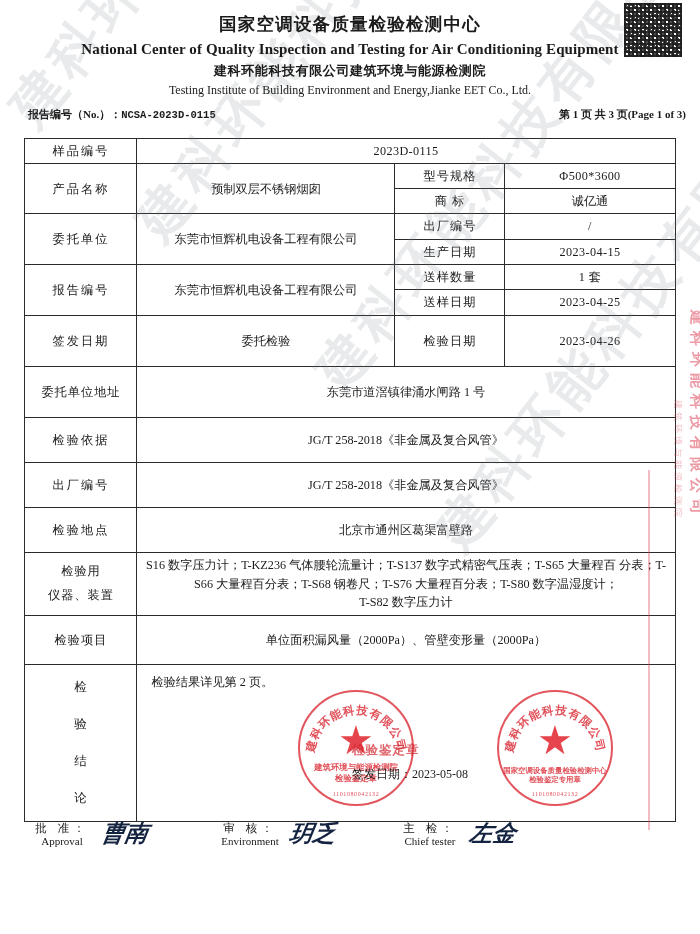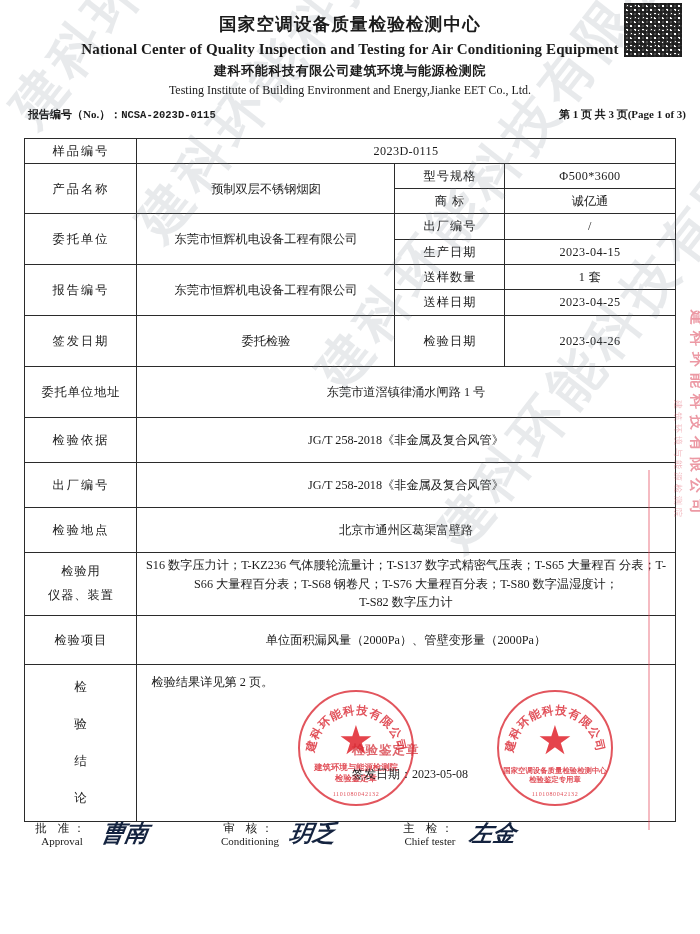--- a/index.html
+++ b/index.html
@@ -324,21 +324,21 @@
       <div class="cap">
         <span class="cn">批  准：</span>
         <span class="en">Approval</span>
       </div>
       <div class="sig">曹南</div>
     </div>
     <div class="gap1"></div>
     <div class="sigblk">
       <div class="cap">
         <span class="cn">审  核：</span>
-        <span class="en">Conditioning</span>
+        <span class="en">Environment</span>
       </div>
       <div class="sig">玥乏</div>
     </div>
     <div class="gap2"></div>
     <div class="sigblk">
       <div class="cap">
         <span class="cn">主  检：</span>
         <span class="en">Chief tester</span>
       </div>
       <div class="sig">左金</div>

